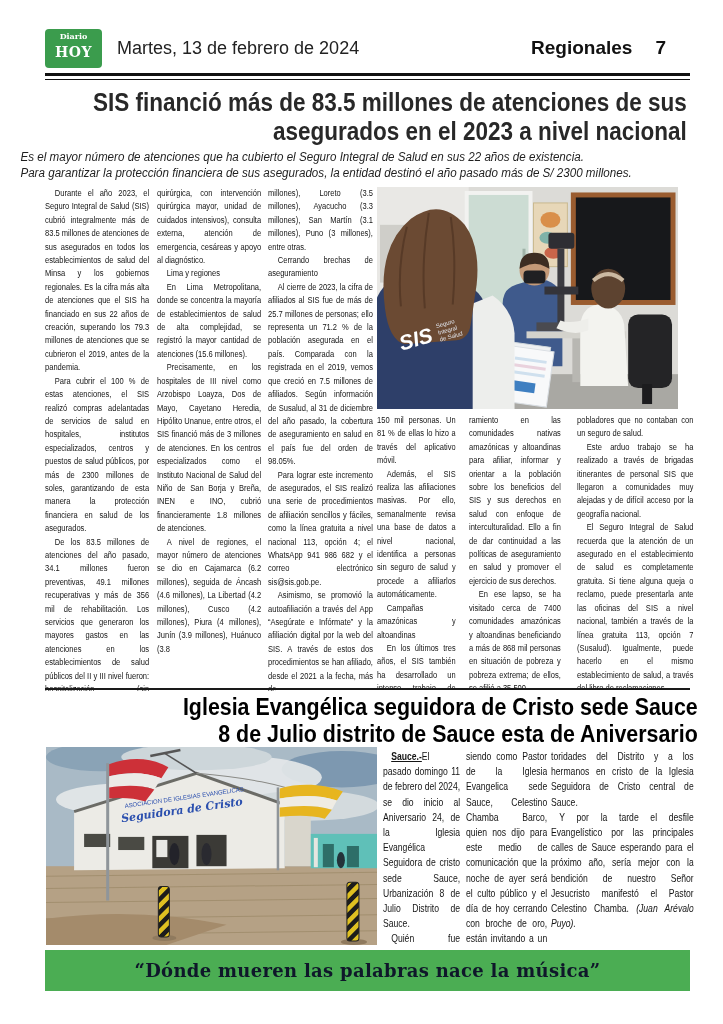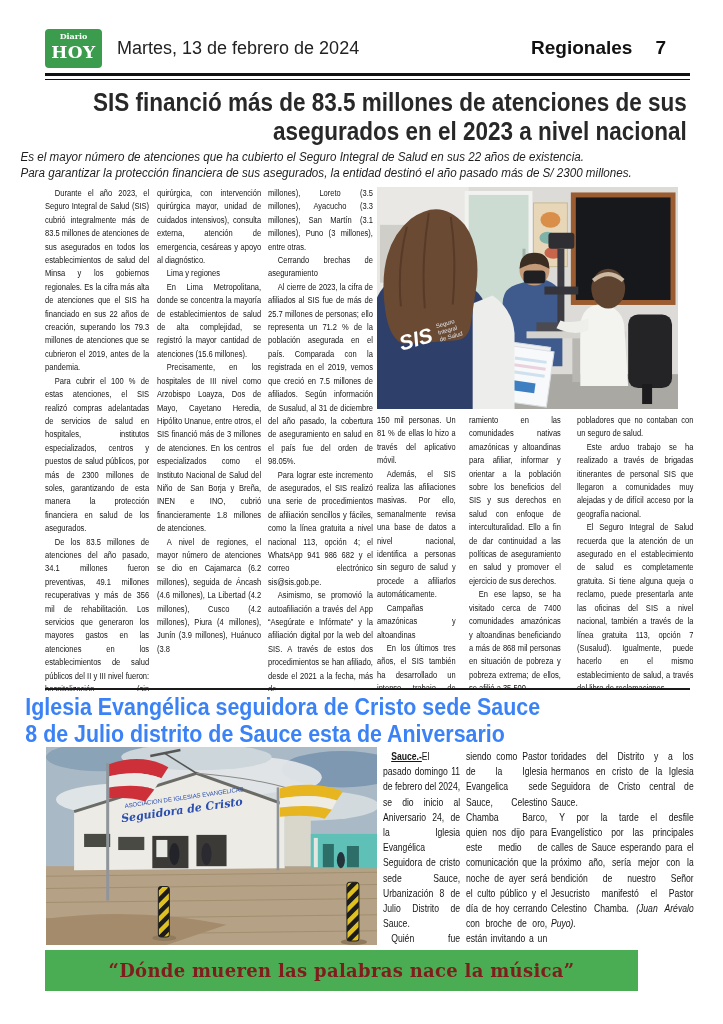--- a/index.html
+++ b/index.html
@@ -9,21 +9,21 @@
     background:#ffffff; color:#1c1c1c; overflow:hidden;
     font-family:"Liberation Sans", sans-serif;
   }
   
   .masthead { position:absolute; left:45px; top:27px; width:645px; height:42px;
     display:flex; align-items:center; }
   .logo { width:57px; height:39px; background:#3b9c4d; border-radius:4px;
     color:#fff; text-align:center; padding-top:3px;
     font-family:"DejaVu Serif", serif; }
   .logo-top { font-size:8px; font-weight:bold; line-height:9px; }
-  .logo-main { font-size:17px; font-weight:bold; line-height:23px; letter-spacing:.5px; }
+  .logo-main { font-size:14px; font-weight:bold; line-height:23px; letter-spacing:.5px; }
   .edition-date { margin-left:15px; font-size:18px; color:#222; }
   .mast-right { margin-left:auto; display:flex; align-items:baseline; gap:23px; padding-right:24px; }
   .section-title, .page-number { font-size:19px; font-weight:bold; color:#111; }
   .mast-rule { position:absolute; left:45px; top:73px; width:645px; height:7px;
     border-top:3px solid #111; border-bottom:1px solid #111; }
   
   .headline1 { position:absolute; left:0; top:88px; width:723px; text-align:right;
     font-weight:bold; color:#282828; }
   .headline1 .hl { font-size:25px; line-height:29px; white-space:nowrap;
     transform:scaleX(.9); transform-origin:50% 50%; }
@@ -40,36 +40,36 @@
   .a1c3 { left:268px; top:187px; width:128px; height:504px; }
   .a1c4 { left:377px; top:414px; width:96px;  height:276px; }
   .a1c5 { left:469px; top:414px; width:112px; height:276px; }
   .a1c6 { left:577px; top:414px; width:142px; height:276px; }
   
   .photo1 { position:absolute; left:377px; top:187px; width:301px; height:222px; }
   .photo2 { position:absolute; left:46px;  top:747px; width:331px; height:198px; }
   .photo1 svg, .photo2 svg { display:block; width:100%; height:100%; }
   
   .divider { position:absolute; left:45px; top:688px; width:645px; border-top:2px solid #1a1a1a; }
-  .headline2 { position:absolute; left:0; top:694px; width:723px; text-align:left;
-    font-weight:bold; color:#3b82f6; }
+  .headline2 { position:absolute; left:0; top:694px; width:723px; text-align:right;
+    font-weight:bold; color:#000000; }
   .headline2 .hl { font-size:23px; line-height:27px; white-space:nowrap;
     transform:scaleX(.93); transform-origin:50% 50%; }
   .a2col { position:absolute; top:749px; height:200px; overflow:hidden;
     transform:scaleX(.82); transform-origin:0 0; }
   .a2col .p2 { font-size:10.5px; line-height:15.2px; text-align:justify; color:#141414; }
   .a2col .ind { text-indent:10px; }
   .a2c1 { left:383px; width:94px; }
   .a2c2 { left:466px; width:99px; }
   .a2c3 { left:551px; width:174px; }
   .lead { font-weight:bold; text-decoration:underline; }
   .byline { font-style:italic; }
   
-  .quote-banner { position:absolute; left:45px; top:950px; width:593px; height:41px;
-    background:#4bad53; color:#7f1d1d; display:flex; align-items:center; justify-content:center;
+  .quote-banner { position:absolute; left:45px; top:950px; width:645px; height:41px;
+    background:#4bad53; color:#0f172a; display:flex; align-items:center; justify-content:center;
     font-family:"DejaVu Serif", serif; font-weight:bold; font-size:18px; letter-spacing:.3px; }
 </style>
 </head>
 <body>
 
 <div class="page">
 
   <header class="masthead">
     <div class="logo">
       <div class="logo-top">Diario</div>

